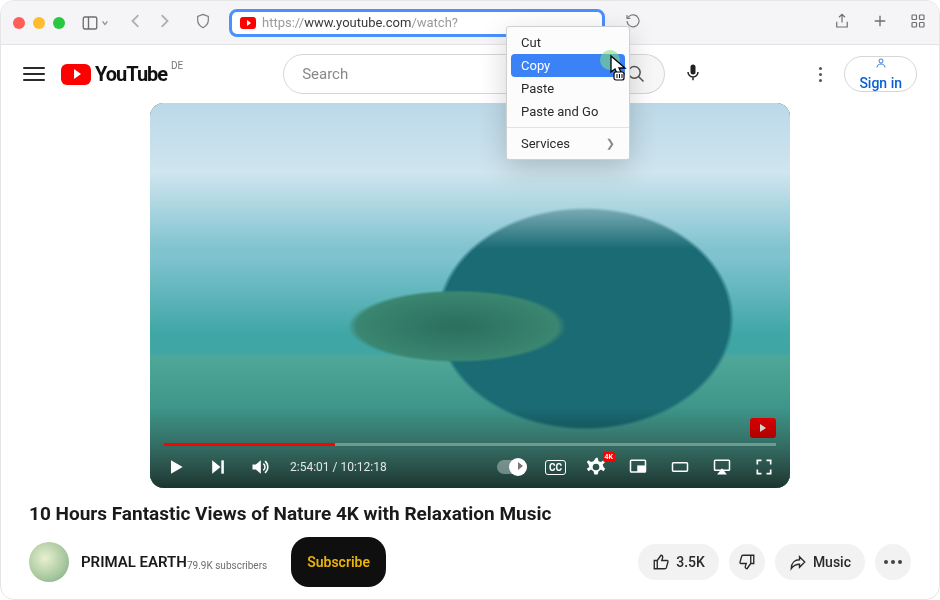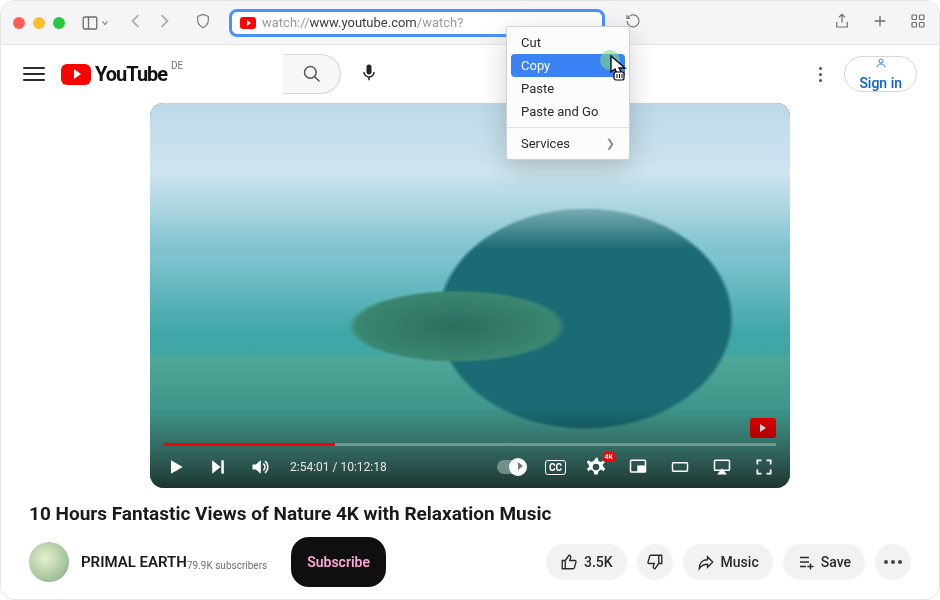--- a/index.html
+++ b/index.html
@@ -80,21 +80,21 @@
 .gear-wrap .badge { position:absolute; top:-5px; right:-7px; background:#f00; color:#fff; font-size:7px; padding:1px 2px; border-radius:2px; font-weight:700; }
 
 
 .meta { padding: 14px 28px; }
 .title { font-size: 19px; font-weight: 700; color: #1a1a1a; }
 .meta-row { display:flex; align-items:center; margin-top: 12px; gap: 12px; }
 .avatar { width: 40px; height: 40px; border-radius: 50%; background: radial-gradient(circle at 40% 40%, #e8f0d0, #a8c89f 60%, #6fa085); }
 .ch-info { display:flex; flex-direction:row;align-items:flex-end; }
 .ch-name { font-size: 15px; font-weight: 600; color:#1a1a1a; }
 .ch-subs { font-size: 10px; color: #6e6e6e; }
-.sub-btn { margin-left: 12px; background:#0f0f0f; color:#f9a8d4; font-size:14px; font-weight:600; padding: 17px 16px; border-radius: 18px; }
+.sub-btn { margin-left: 12px; background:#0f0f0f; color:#eab308; font-size:14px; font-weight:600; padding: 17px 16px; border-radius: 18px; }
 .actions { margin-left:auto; display:flex; gap:10px; }
 .chip { height: 36px; padding: 0 14px; background:#f2f2f2; border-radius: 18px; display:flex; align-items:center; gap:6px; font-size:14px; font-weight:500; color:#2a2a2a; }
 .chip.icon-only { width:36px; padding:0; justify-content:center; }
 .chip svg { width:18px; height:18px; }
 .more-dots { display:flex; gap:3px; } .more-dots span{ width:4px; height:4px; background:#444; border-radius:50%; }
 </style>
 </head>
 <body>
 
 <div class="safari-bar">
@@ -121,21 +121,21 @@
         </svg></div>
   </div>
   <div class="shield-wrap">
     <svg viewBox="0 0 24 24" width="16" height="16" fill="none" stroke="currentColor" stroke-width="1.8">
         <path d="M12 2 L20 5 V11 C20 16 16 20 12 22 C8 20 4 16 4 11 V5 Z"></path>
       </svg>
   </div>
   <div class="url-bar">
     <span class="yt-fav"></span>
     <span class="url-text">
-      <span class="url-grey">watch://</span><span>www.youtube.com</span><span class="url-grey">/watch?</span>
+      <span class="url-grey">https://</span><span>www.youtube.com</span><span class="url-grey">/watch?</span>
     </span>
   </div>
   <div class="reload">
     <svg viewBox="0 0 24 24" width="16" height="16" fill="none" stroke="currentColor" stroke-width="1.8">
         <path d="M3 12 A9 9 0 1 0 6 5 L3 8"></path>
         <path d="M3 3 V8 H8"></path>
       </svg>
   </div>
   <div class="right-tools">
     <div><svg viewBox="0 0 24 24" fill="none" stroke="currentColor" stroke-width="1.6">
@@ -190,20 +190,23 @@
       <span></span>
       <span></span>
       <span></span>
     </div>
   <div class="yt-logo">
     <div class="play"></div>
     <span class="word">YouTube</span>
     <span class="region">DE</span>
   </div>
   <div class="search-wrap">
+    <div class="search-box">
+      <span style="color:#888">Search</span>
+    </div>
     <div class="search-btn">
       <svg viewBox="0 0 24 24" width="20" height="20" fill="none" stroke="currentColor" stroke-width="1.8">
           <circle cx="10" cy="10" r="7"></circle>
           <line x1="15" y1="15" x2="21" y2="21"></line>
         </svg>
     </div>
     <div class="mic">
       <svg viewBox="0 0 24 24" width="20" height="20" fill="currentColor">
           <rect x="9" y="3" width="6" height="12" rx="3"></rect>
           <path d="M6 12 A6 6 0 0 0 18 12 M12 18 V22" stroke="currentColor" stroke-width="1.8" fill="none"></path>
@@ -308,30 +311,20 @@
         <svg viewBox="0 0 24 24" fill="none" stroke="currentColor" stroke-width="1.8">
             <path d="M17 14 V3 H21 V14 Z M17 14 L12 21 C10 21 9 19 10 17 L11 14 H4 C3 14 2 13 3 11 L5 4 C5.5 3 6 3 7 3 H17"></path>
           </svg>
       </div>
       <div class="chip">
         <svg viewBox="0 0 24 24" fill="none" stroke="currentColor" stroke-width="1.8">
             <path d="M14 5 L21 12 L14 19 V15 C8 15 5 18 3 21 C3 13 8 9 14 9 Z"></path>
           </svg>
         <span>Music</span>
       </div>
-      <div class="chip">
-        <svg viewBox="0 0 24 24" fill="none" stroke="currentColor" stroke-width="1.8">
-            <line x1="4" y1="6" x2="16" y2="6"></line>
-            <line x1="4" y1="12" x2="16" y2="12"></line>
-            <line x1="4" y1="18" x2="12" y2="18"></line>
-            <line x1="18" y1="14" x2="18" y2="22"></line>
-            <line x1="14" y1="18" x2="22" y2="18"></line>
-          </svg>
-        <span>Save</span>
-      </div>
       <div class="chip icon-only">
         <div class="more-dots">
             <span></span>
             <span></span>
             <span></span>
           </div>
       </div>
     </div>
   </div>
 </div>

